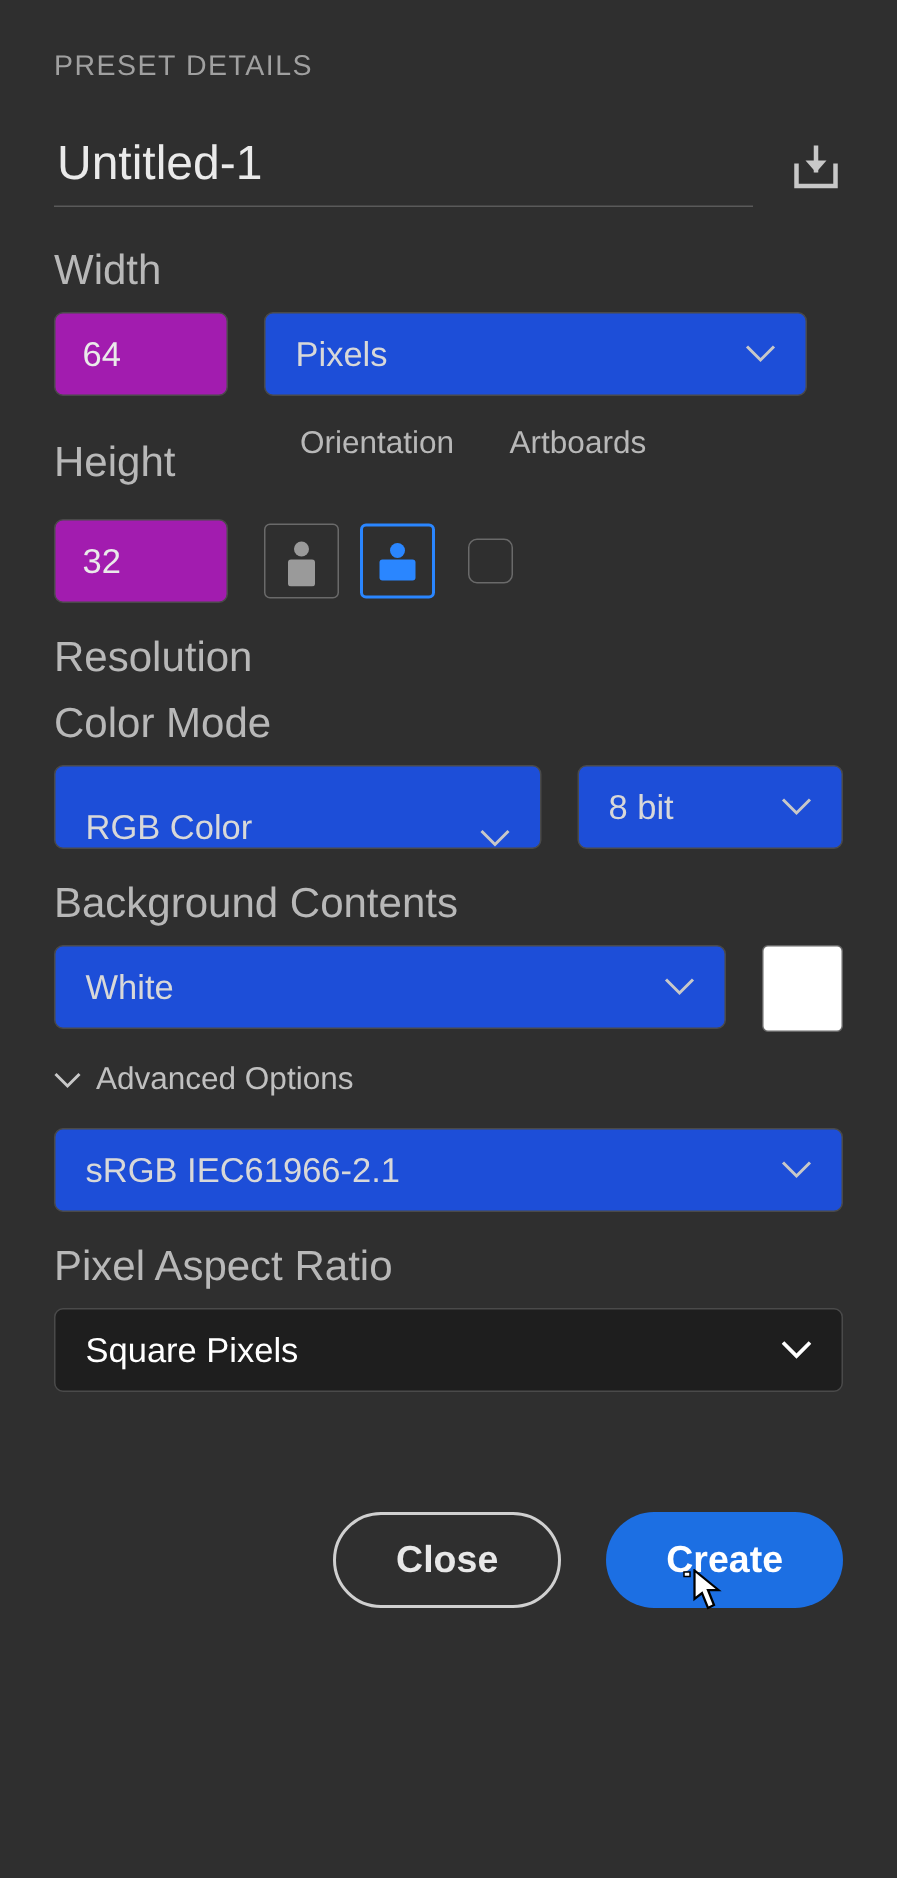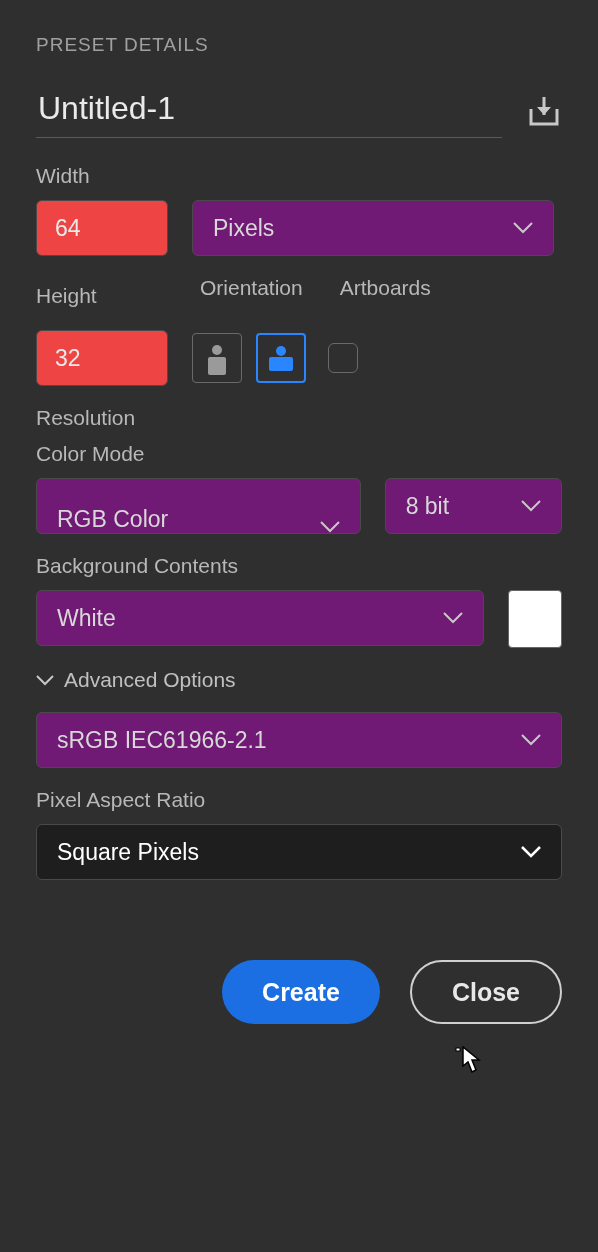--- a/index.html
+++ b/index.html
@@ -36,48 +36,48 @@
     background: transparent;
     border: none;
     border-bottom: 1px solid #5a5a5a;
     font-size: 32px;
     color: #eaeaea;
     padding: 6px 2px 10px 2px;
   }
   .download-icon svg { display:block; }
 
   .label {
-    font-size: 21px;
+    font-size: 28px;
     color: #b8b8b8;
     margin-top: 8px;
     margin-bottom: 12px;
   }
 
   .row {
     display: flex;
     gap: 24px;
     align-items: flex-start;
     margin-bottom: 20px;
   }
 
   .num-input {
-    width: 132px;
+    width: 116px;
     height: 56px;
-    background: #ef4444;
+    background: #a21caf;
     border: 1px solid #4a4a4a;
     border-radius: 6px;
     color: #eaeaea;
     font-size: 23px;
     padding: 0 18px;
     box-sizing: border-box;
   }
 
   .select {
     height: 56px;
-    background: #701a75;
+    background: #1d4ed8;
     border: 1px solid #4a4a4a;
     border-radius: 6px;
     display: flex;
     align-items: center;
     justify-content: space-between;
     padding: 0 20px;
     font-size: 23px;
     color: #d8d8d8;
     box-sizing: border-box;
     cursor: pointer;
@@ -304,25 +304,25 @@
       <span style="color:#ffffff;">Square Pixels</span>
       <span class="chev">
         <svg width="20" height="12">
             <path d="M1 1 L10 10 L19 1" stroke="#ffffff" stroke-width="2.5" fill="none"></path>
           </svg>
       </span>
     </div>
   </div>
 
   <div class="footer">
+    <div class="btn btn-close">
+      <span>Close</span>
+    </div>
     <div class="btn btn-create">
       <span>Create</span>
-    </div>
-    <div class="btn btn-close">
-      <span>Close</span>
     </div>
   </div>
 
   <div class="cursor">
     <svg width="28" height="32" viewBox="0 0 28 32">
       <path d="M9 1 L9 20 L14 16 L18 26 L22 24 L18 14 L25 14 Z" fill="#ffffff" stroke="#000000" stroke-width="1.5"></path>
       <rect x="2" y="2" width="4" height="3" fill="#ffffff" stroke="#000" stroke-width="1"></rect>
     </svg>
   </div>
 

